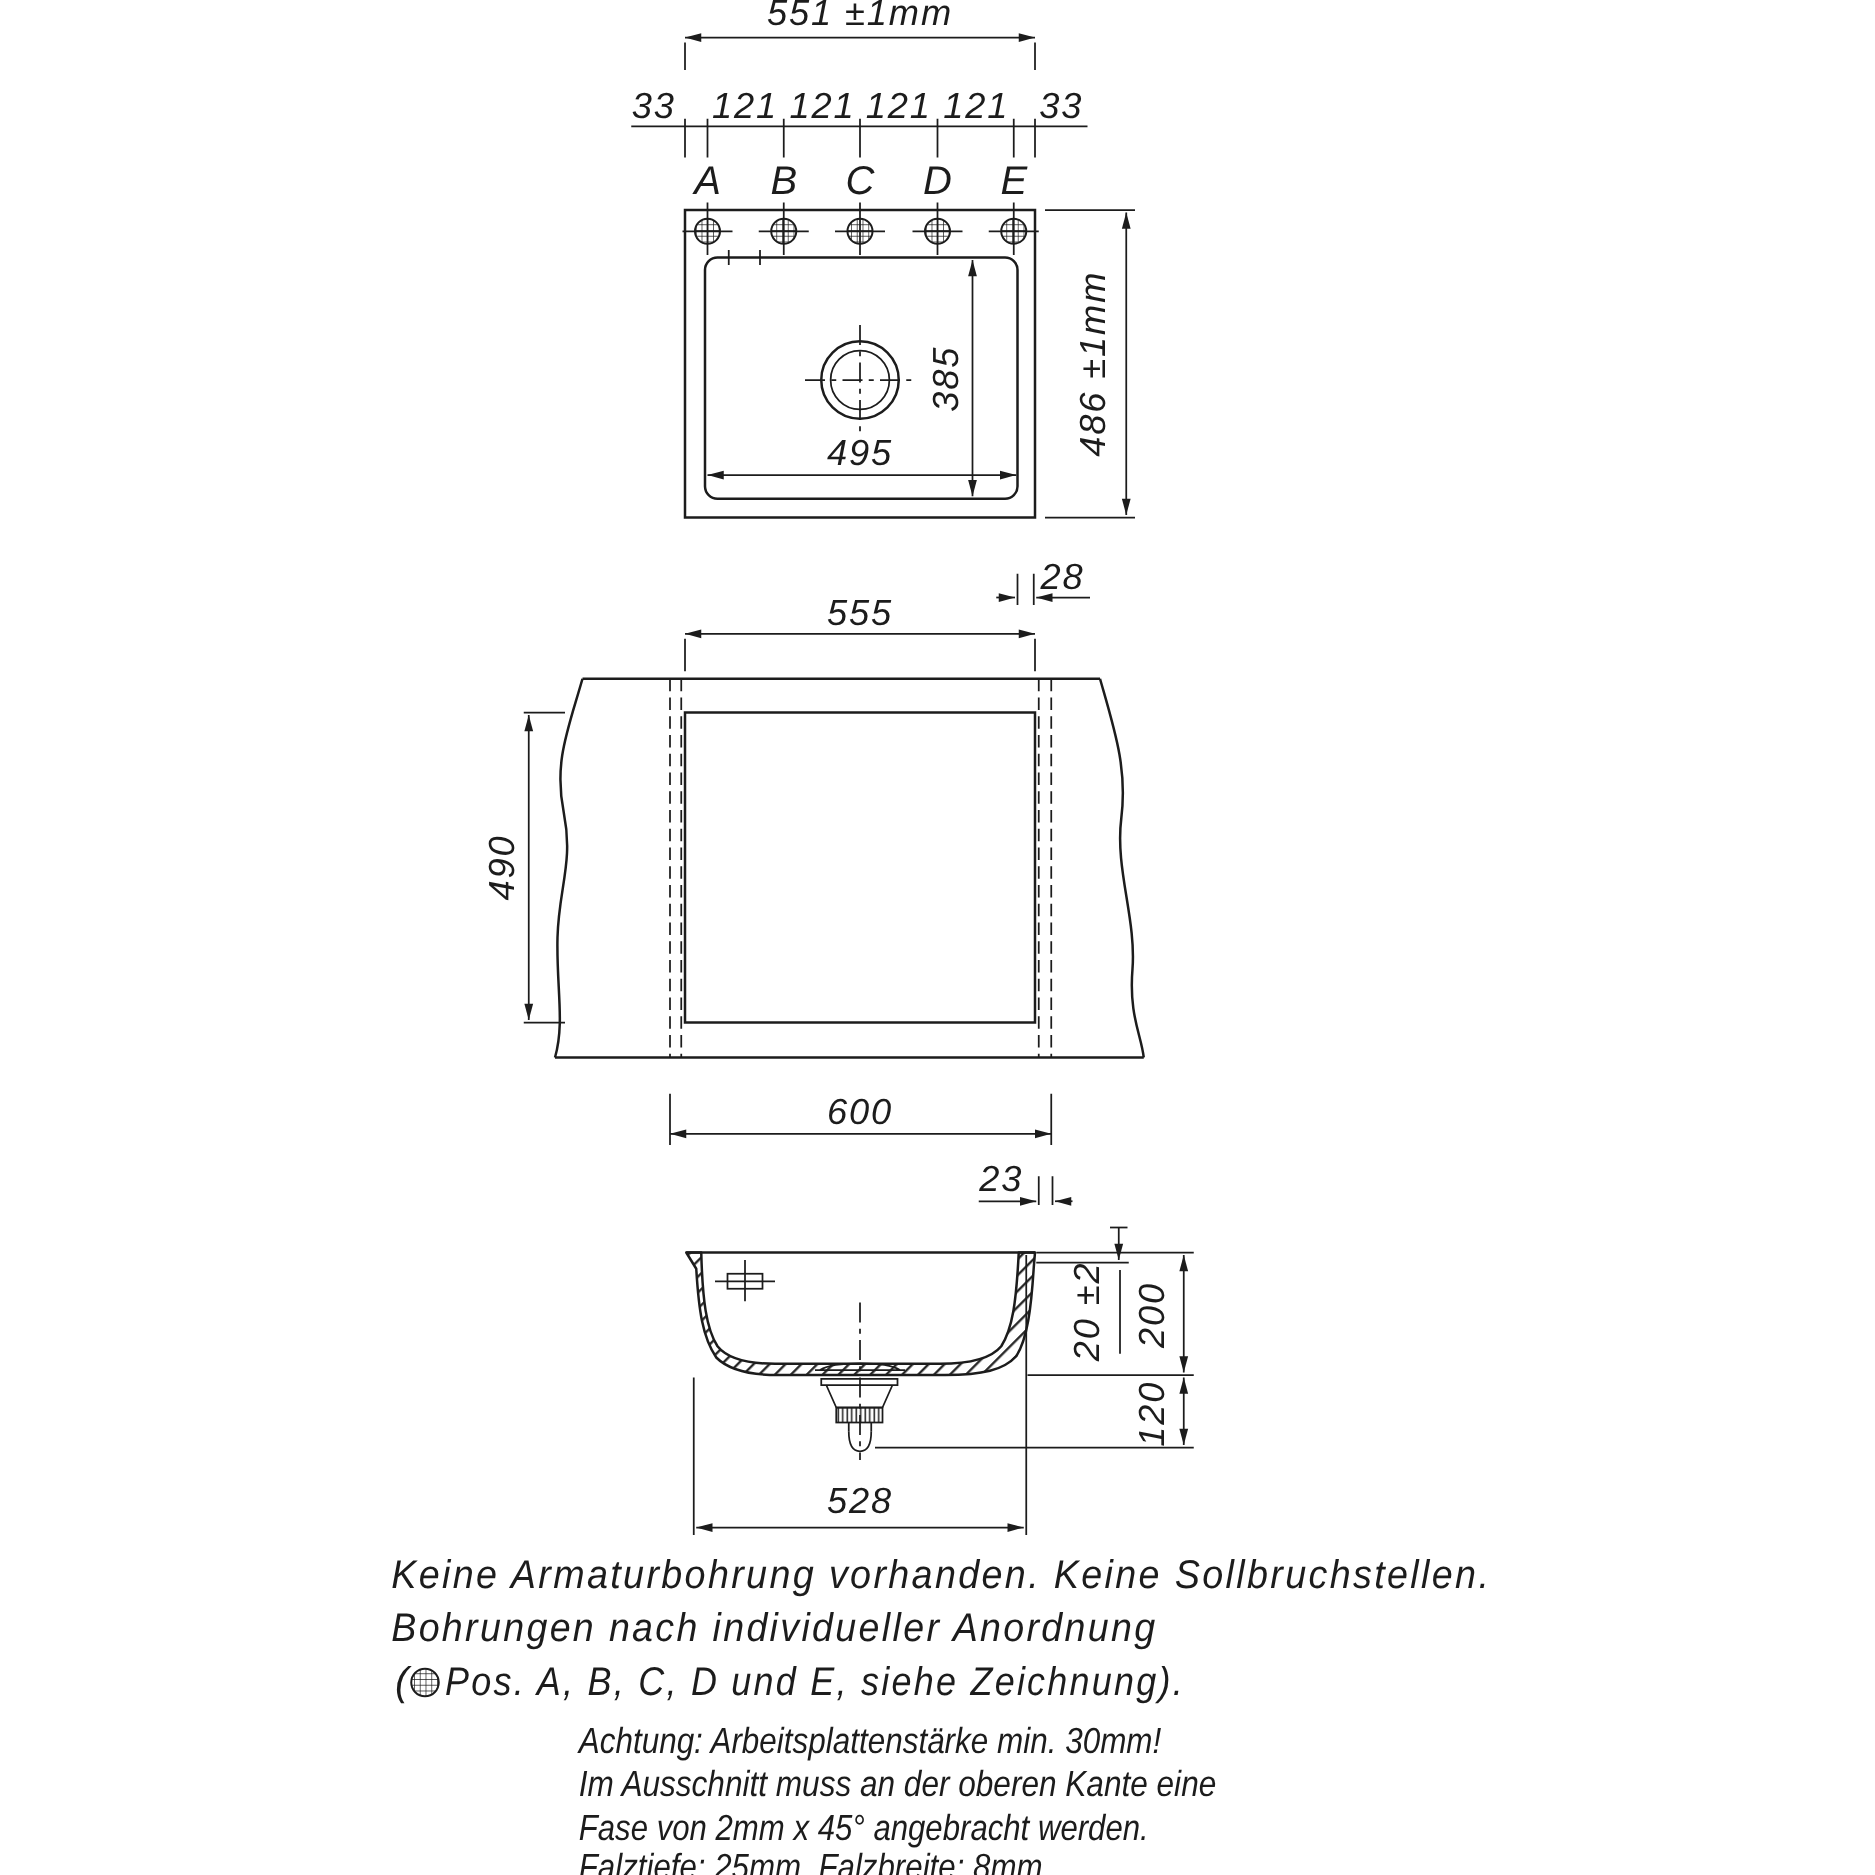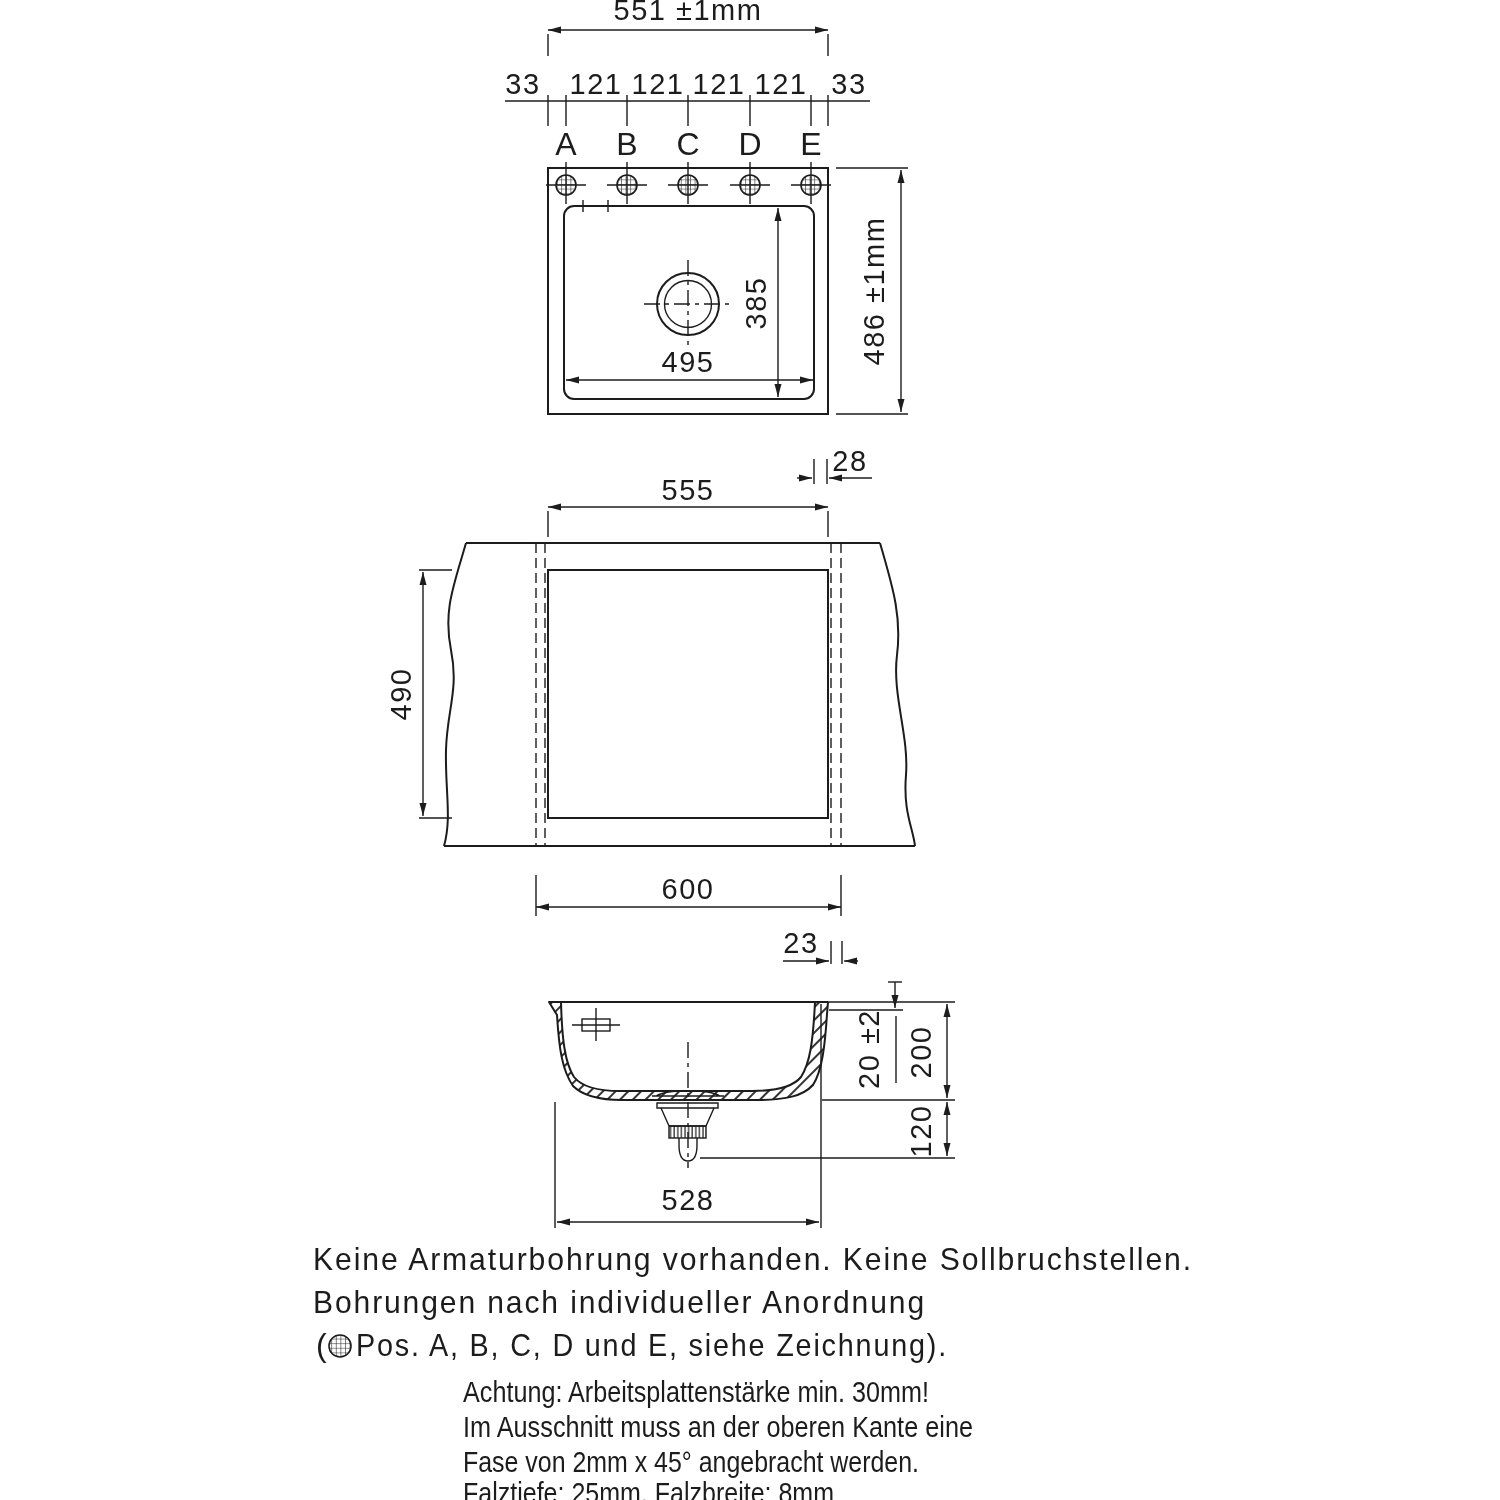--- a/index.html
+++ b/index.html
@@ -1,16 +1,16 @@
 <!DOCTYPE html>
 <html><head>
 <meta charset="utf-8">
 <style>
   html,body{margin:0;padding:0;background:#ffffff;}
-  .page{width:1264px;height:1500px;position:relative;background:#ffffff;overflow:hidden;}
+  .page{width:1264px;height:1500px;position:relative;background:#ffffff;overflow:hidden;font-style:italic;}
   svg{display:block;}
   svg text{font-family:"Liberation Sans","DejaVu Sans",sans-serif;fill:#1c1c1c;}
   .ln{stroke:#1c1c1c;fill:none;stroke-width:2;}
   .thin{stroke:#1c1c1c;fill:none;stroke-width:1.4;}
   .dimln{stroke:#1c1c1c;fill:none;stroke-width:1.4;}
   .dash{stroke-dasharray:10 5;}
   .cdash{stroke-dasharray:16 5 4 5;}
   .dimtxt{font-size:29px;letter-spacing:1.5px;}
   .lettertxt{font-size:32px;letter-spacing:0;}
   .note1{font-size:32px;letter-spacing:2px;}

